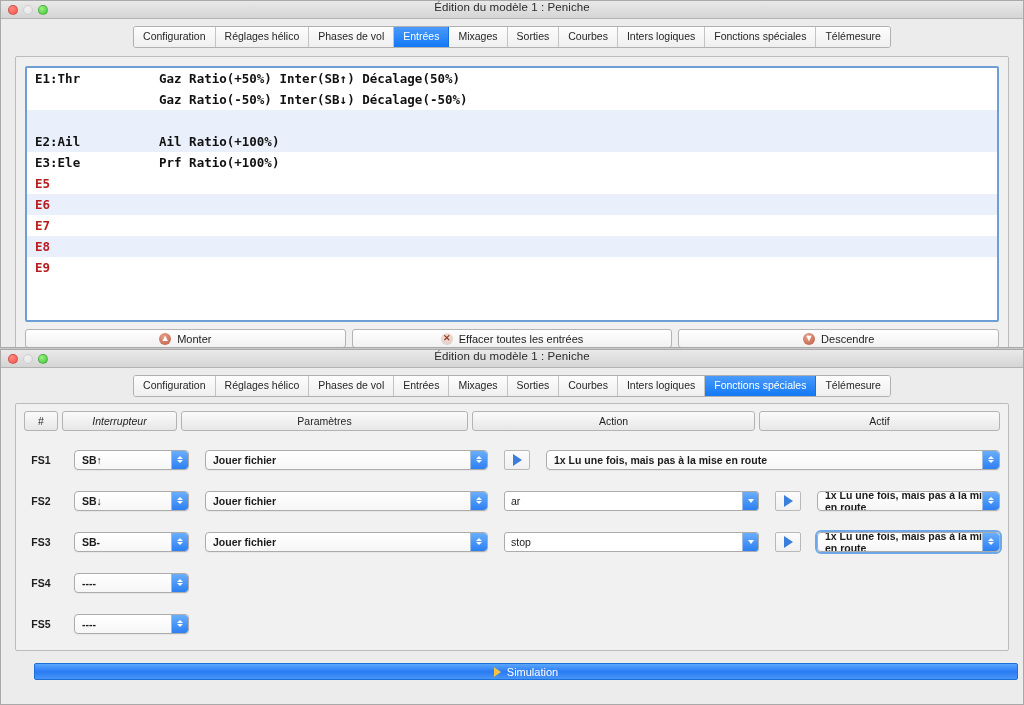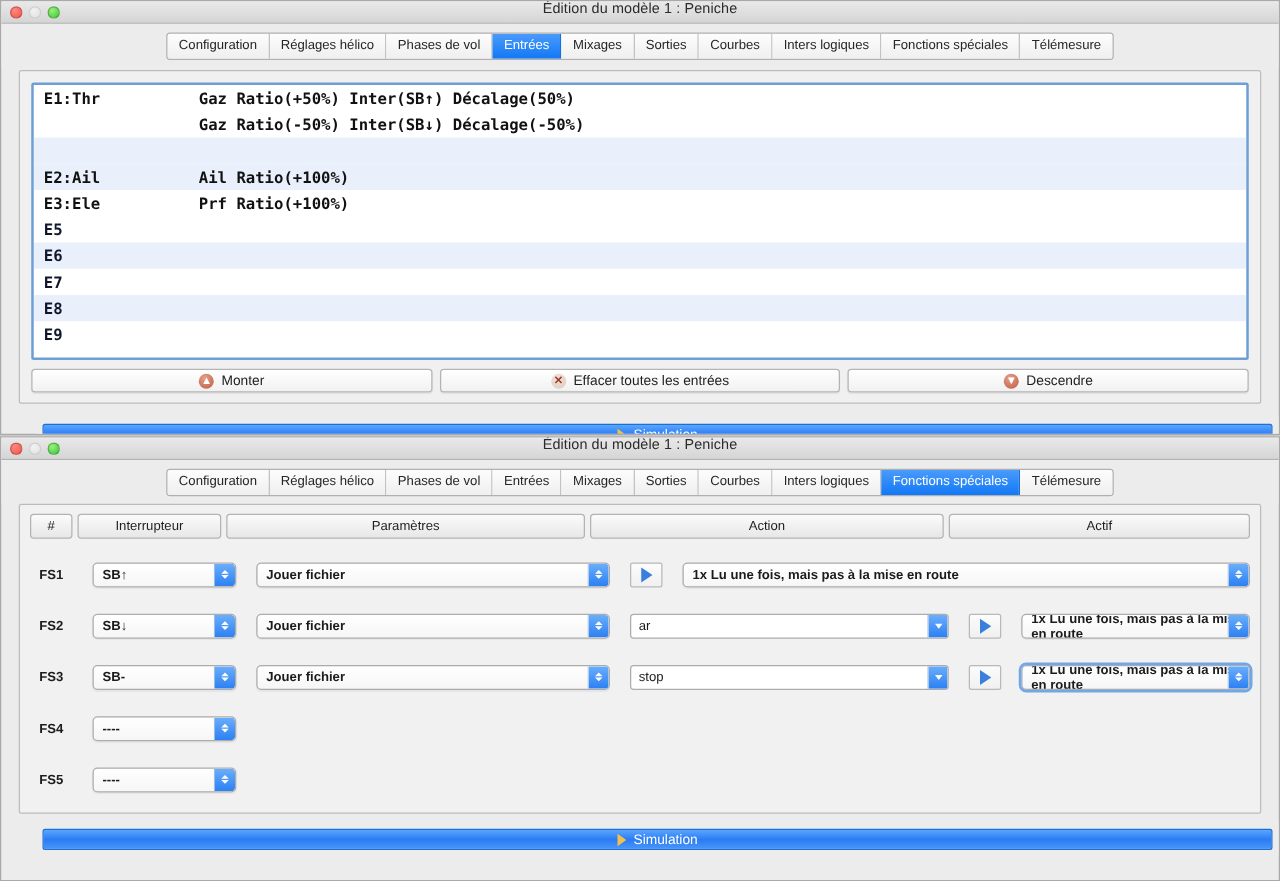--- a/index.html
+++ b/index.html
@@ -48,29 +48,29 @@
   }
 
   
   .w1-body { padding: 2px 14px 10px 14px; }
   .panel {
     background: #f0f0f0; border: 1px solid #bcbcbc; border-radius: 2px;
     padding: 9px 9px 8px 9px;
   }
   .listbox {
     border: 2px solid #6e9fd4; background: #fff; border-radius: 2px;
-    height: 222px; overflow: hidden; position: relative;
+    height: 256px; overflow: hidden; position: relative;
   }
   .lrow {
     height: 21px; display: flex; align-items: center;
     font-family: "DejaVu Sans Mono", monospace; font-size: 12.5px;
     font-weight: bold; color: #111; padding-left: 8px; white-space: pre;
   }
   .lrow.alt { background: #eaf0fb; }
-  .lrow.dim { color: #0f172a; font-weight: bold; }
+  .lrow.dim { color: #b91c1c; font-weight: bold; }
   .lcol-a { display: inline-block; width: 124px; }
   .lrow.cont .lcol-a { color: transparent; }
 
   .btnrow { display: flex; gap: 6px; margin-top: 7px; }
   .pbtn {
     flex: 1; height: 19px; border: 1px solid #b4b4b4; border-radius: 3px;
     background: linear-gradient(to bottom, #ffffff 0%, #f1f1f1 100%);
     display: flex; align-items: center; justify-content: center; gap: 6px;
     font-size: 11px; color: #1d1d1d; cursor: default;
     box-shadow: 0 1px 1px rgba(0,0,0,.06);
@@ -104,21 +104,21 @@
     padding: 7px 8px 0 8px; height: 248px; overflow: hidden; position: relative;
   }
   .theadrow { display: flex; gap: 4px; margin-bottom: 8px; }
   .th {
     height: 20px; border: 1px solid #b3b3b3; border-radius: 3px;
     background: linear-gradient(to bottom, #fbfbfb 0%, #e7e7e7 100%);
     display: flex; align-items: center; justify-content: center;
     font-size: 10.5px; color: #1f1f1f; cursor: default;
   }
   .c-num    { flex: 0 0 34px; }
-  .c-sw     { flex: 0 0 115px; }
+  .c-sw     { flex: 0 0 115px; font-style: italic; }
   .c-act    { flex: 0 0 283px; }
   .c-par    { flex: 0 0 287px; }
   .c-on     { flex: 1 1 auto; }
 
   .trow { display: flex; gap: 16px; align-items: center; height: 41px; }
   .rowlabel {
     flex: 0 0 34px; text-align: center; font-size: 10.5px; font-weight: bold;
     color: #1d1d1d;
   }
   .sel {

